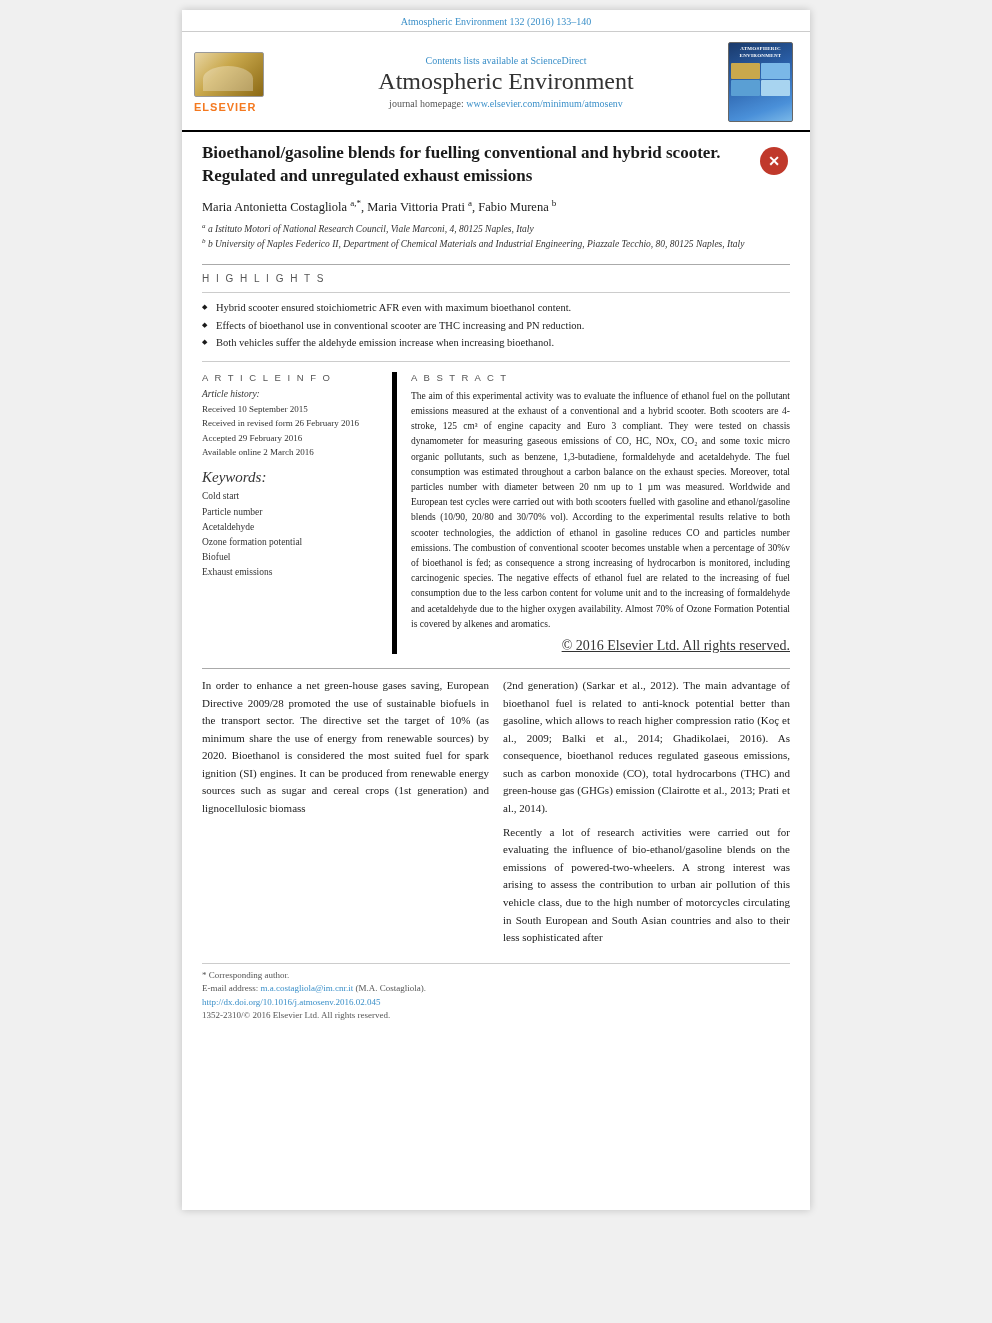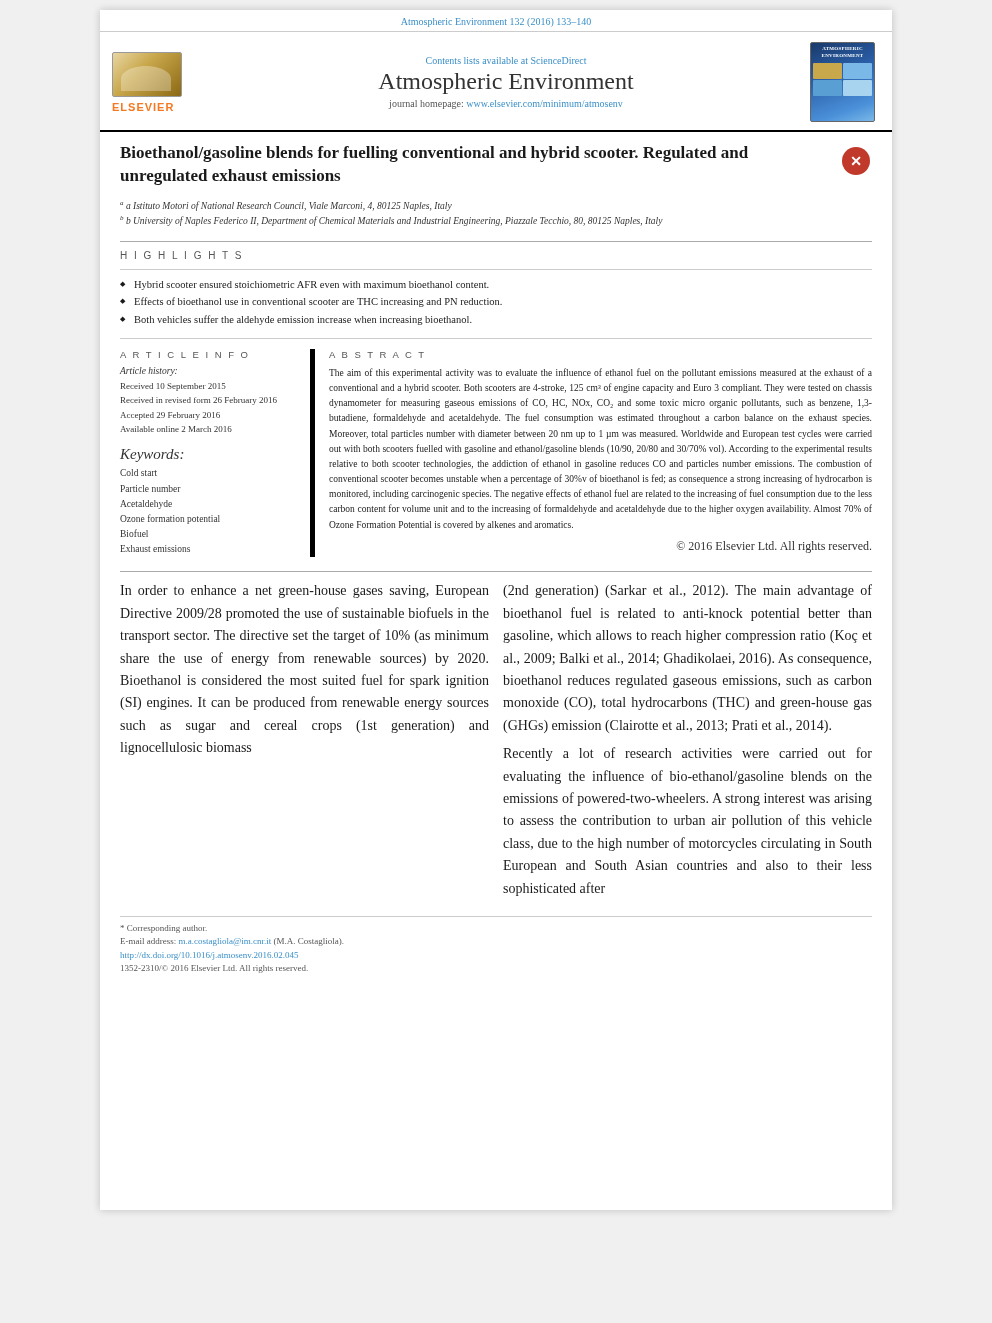--- a/index.html
+++ b/index.html
@@ -5,21 +5,21 @@
     * { margin: 0; padding: 0; box-sizing: border-box; }
     body {
       background: #f0f0f0;
       font-family: 'Times New Roman', Times, serif;
       display: flex;
       justify-content: center;
       padding: 10px;
     }
     .page {
       background: #fff;
-      width: 792px;
+      width: 628px;
       min-height: 1200px;
       padding: 0;
       box-shadow: 0 0 8px rgba(0,0,0,0.2);
     }
     
     .journal-ref-bar {
       text-align: center;
       padding: 6px 0 4px;
       font-size: 10px;
       color: #3a8fc8;
@@ -261,40 +261,41 @@
     }
     
     .abstract-text {
       font-size: 9.5px;
       color: #1a1a1a;
       line-height: 1.6;
       text-align: justify;
     }
     .abstract-text p { margin-bottom: 5px; }
     .copyright-line {
-      font-size: 12px;
+      font-size: 14px;
       color: #333;
       text-align: right;
       margin-top: 6px;
+      text-decoration: underline;
     }
     
     .intro-section { margin-top: 6px; }
     .section-heading {
       font-size: 11.5px;
       font-weight: bold;
       color: #1a1a1a;
       margin-bottom: 8px;
     }
     .two-col-text {
       display: flex;
       gap: 14px;
     }
     .text-col {
       flex: 1;
-      font-size: 14px;
+      font-size: 11px;
       color: #1a1a1a;
       line-height: 1.6;
       text-align: justify;
     }
     .text-col p { margin-bottom: 6px; }
     .text-link { color: #3a8fc8; text-decoration: none; }
     
     .footnotes {
       border-top: 1px solid #ccc;
       margin-top: 10px;
@@ -349,20 +350,28 @@
 
   <div class="article-body">
 
     <div class="article-title-section">
       <h1 class="article-title">Bioethanol/gasoline blends for fuelling conventional and hybrid scooter. Regulated and unregulated exhaust emissions</h1>
       <div class="crossmark">
         <div class="crossmark-circle">✕</div>
       </div>
     </div>
 
+    <div class="authors">
+      <span>Maria Antonietta Costagliola</span>
+      <sup>a,*</sup>,
+      <span> Maria Vittoria Prati</span>
+      <sup>a</sup>,
+      <span> Fabio Murena</span>
+      <sup>b</sup>
+    </div>
 
     <div class="affiliations">
       <div>
         <sup>a</sup>
         <span>a Istituto Motori of National Research Council, Viale Marconi, 4, 80125 Naples, Italy</span>
       </div>
       <div>
         <sup>b</sup>
         <span>b University of Naples Federico II, Department of Chemical Materials and Industrial Engineering, Piazzale Tecchio, 80, 80125 Naples, Italy</span>
       </div>

